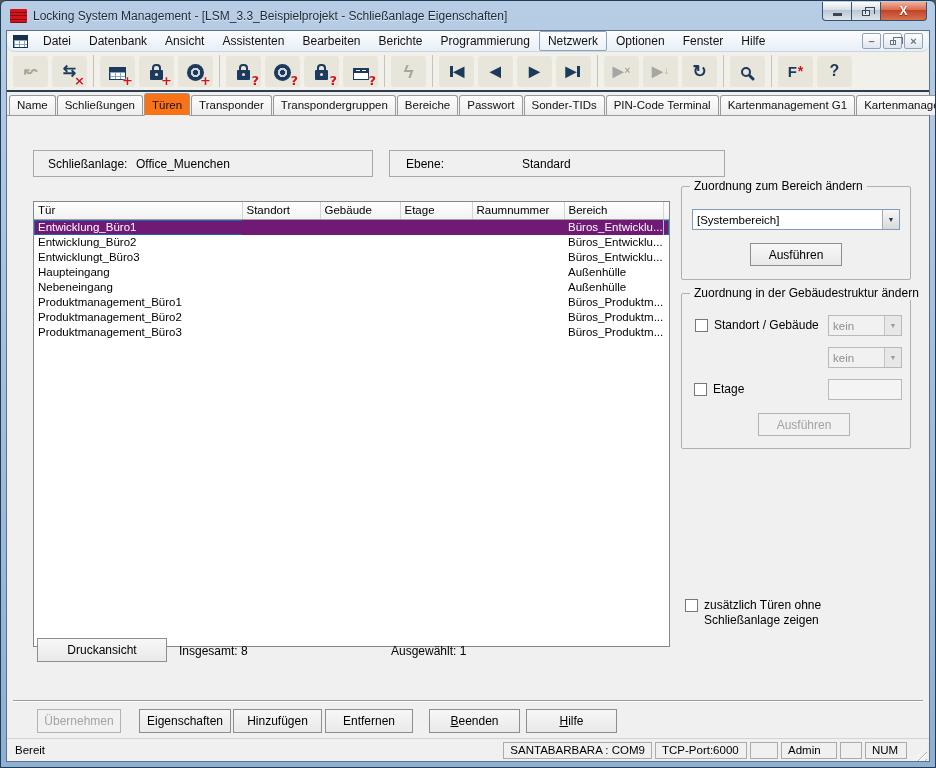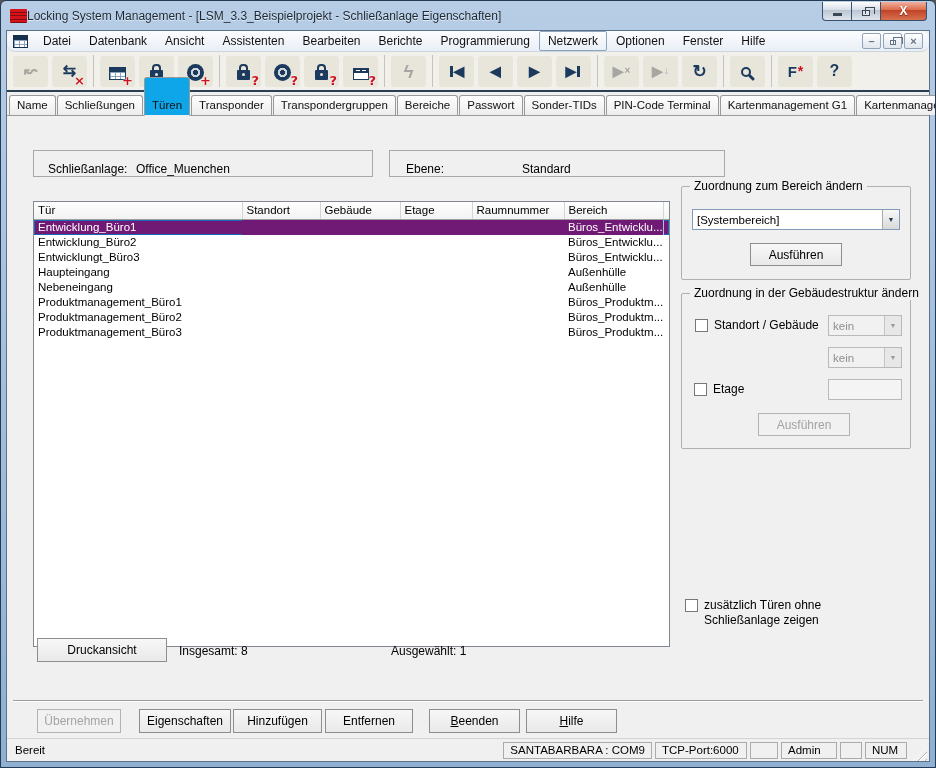--- a/index.html
+++ b/index.html
@@ -2,21 +2,21 @@
 <html><head>
 <meta charset="utf-8">
 <style>
   * { box-sizing: border-box; margin: 0; padding: 0; }
   body { width: 936px; height: 768px; font-family: "Liberation Sans", "DejaVu Sans", sans-serif; font-size: 12px; background: #555; }
 
   .window { position: relative; width: 936px; height: 768px; border: 1px solid #223c55; border-radius: 6px 6px 0 0;
             background: linear-gradient(#b7cde6, #8fb0d2); overflow: hidden; }
 
   
-  .titlebar { height: 29px; display: flex; align-items: center; padding: 0 8px 0 9px; gap: 0; }
+  .titlebar { height: 29px; display: flex; align-items: center; padding: 0 8px 0 9px; gap: 6px; }
   .appico { width: 17px; height: 14px; flex: 0 0 auto;
             background: repeating-linear-gradient(180deg, #d8121b 0 2.6px, #7e0d10 2.6px 3.6px); border-radius: 1px; }
   .title-text { color: #1b2733; white-space: nowrap; overflow: hidden; text-shadow: 0 1px 0 rgba(255,255,255,.6); }
   .title-controls { margin-left: auto; display: flex; align-self: flex-start; padding-top: 1px; }
   .tbtn { height: 19px; border: 1px solid #35536f; border-top: none; display: flex; align-items: center; justify-content: center;
           color: #3b4754; font-weight: bold; }
   .tbtn.min { width: 30px; border-radius: 0 0 0 4px; background: linear-gradient(#fdfdfd, #d6dde6 45%, #bac6d3 46%, #dfe5ec); }
   .tbtn.max { width: 29px; border-left: none; background: linear-gradient(#fdfdfd, #d6dde6 45%, #bac6d3 46%, #dfe5ec); }
   .tbtn.close { width: 46px; border-left: none; border-radius: 0 0 4px 0; color: #fff;
           background: linear-gradient(#f0b0a0, #dc6a4a 45%, #c04328 46%, #d8714f); text-shadow: 0 1px 1px #7d2413; }
@@ -70,25 +70,25 @@
             background: linear-gradient(#1c3a5e 0 4px, #fff 4px); }
   .winico::before { content: ""; position: absolute; left: 2px; top: 1px; width: 4px; height: 1px; background: #fff; box-shadow: 6px 0 0 #fff; }
   .searchico { width: 10px; height: 10px; border: 2px solid #1c3a5e; border-radius: 50%; display: inline-block; position: relative; margin: 2px 4px 0 0; }
   .searchico::after { content: ""; position: absolute; width: 7px; height: 3px; background: #1c3a5e; transform: rotate(45deg);
                       right: -6px; bottom: -4px; border-radius: 1px; }
 
   
   .tabstrip { height: 24px; flex: 0 0 auto; background: #f0f0f0; display: flex; align-items: flex-end; padding: 0 2px; border-bottom: 1px solid #9a9a9a; }
   .tab { padding: 3px 7px 4px; font-size: 11.5px; border: 1px solid #9a9a9a; border-bottom: none; border-radius: 3px 3px 0 0;
          background: linear-gradient(#fefefe, #ededed); margin-right: 1px; white-space: nowrap; color: #111; cursor: default; }
-  .tab.active { background: #0ea5e9; padding-top: 21px; margin-bottom: -1px; border-bottom: 1px solid #f0f0f0; position: relative; z-index: 2; text-align: right; }
+  .tab.active { background: #f97316; padding-top: 5px; margin-bottom: -1px; border-bottom: 1px solid #f0f0f0; position: relative; z-index: 2; text-align: right; }
 
   
   .dialog { position: relative; flex: 1 1 auto; background: #f0f0f0; overflow: hidden; }
-  .field-box { position: absolute; height: 27px; border: 1px solid #a8a8a8; background: #f0f0f0; display: flex; align-items: flex-end; }
+  .field-box { position: absolute; height: 27px; border: 1px solid #a8a8a8; background: #f0f0f0; display: flex; align-items: center; }
   .field-label { font-size: 12px; color: #000; }
   .field-value { font-size: 12px; color: #000; }
 
   .doors-table-wrap { position: absolute; left: 26px; top: 85px; width: 637px; height: 446px; border: 1px solid #828790; background: #fff; overflow: hidden; }
   table.doors { border-collapse: collapse; table-layout: fixed; width: 635px; font-size: 11.5px; }
   table.doors th { font-weight: normal; text-align: left; padding: 2px 4px 3px; background: linear-gradient(#ffffff, #f2f2f2);
                    border-right: 1px solid #d4d4d4; border-bottom: 1px solid #9f9f9f; white-space: nowrap; overflow: hidden; }
   table.doors td { padding: 1px 4px; height: 15px; white-space: nowrap; overflow: hidden; color: #000; }
   tr.selected td { background: #701a75; color: #fff; }
   tr.selected td:first-child { box-shadow: inset 1px 1px 0 #1766b8, inset 0 -1px 0 #1766b8; }

